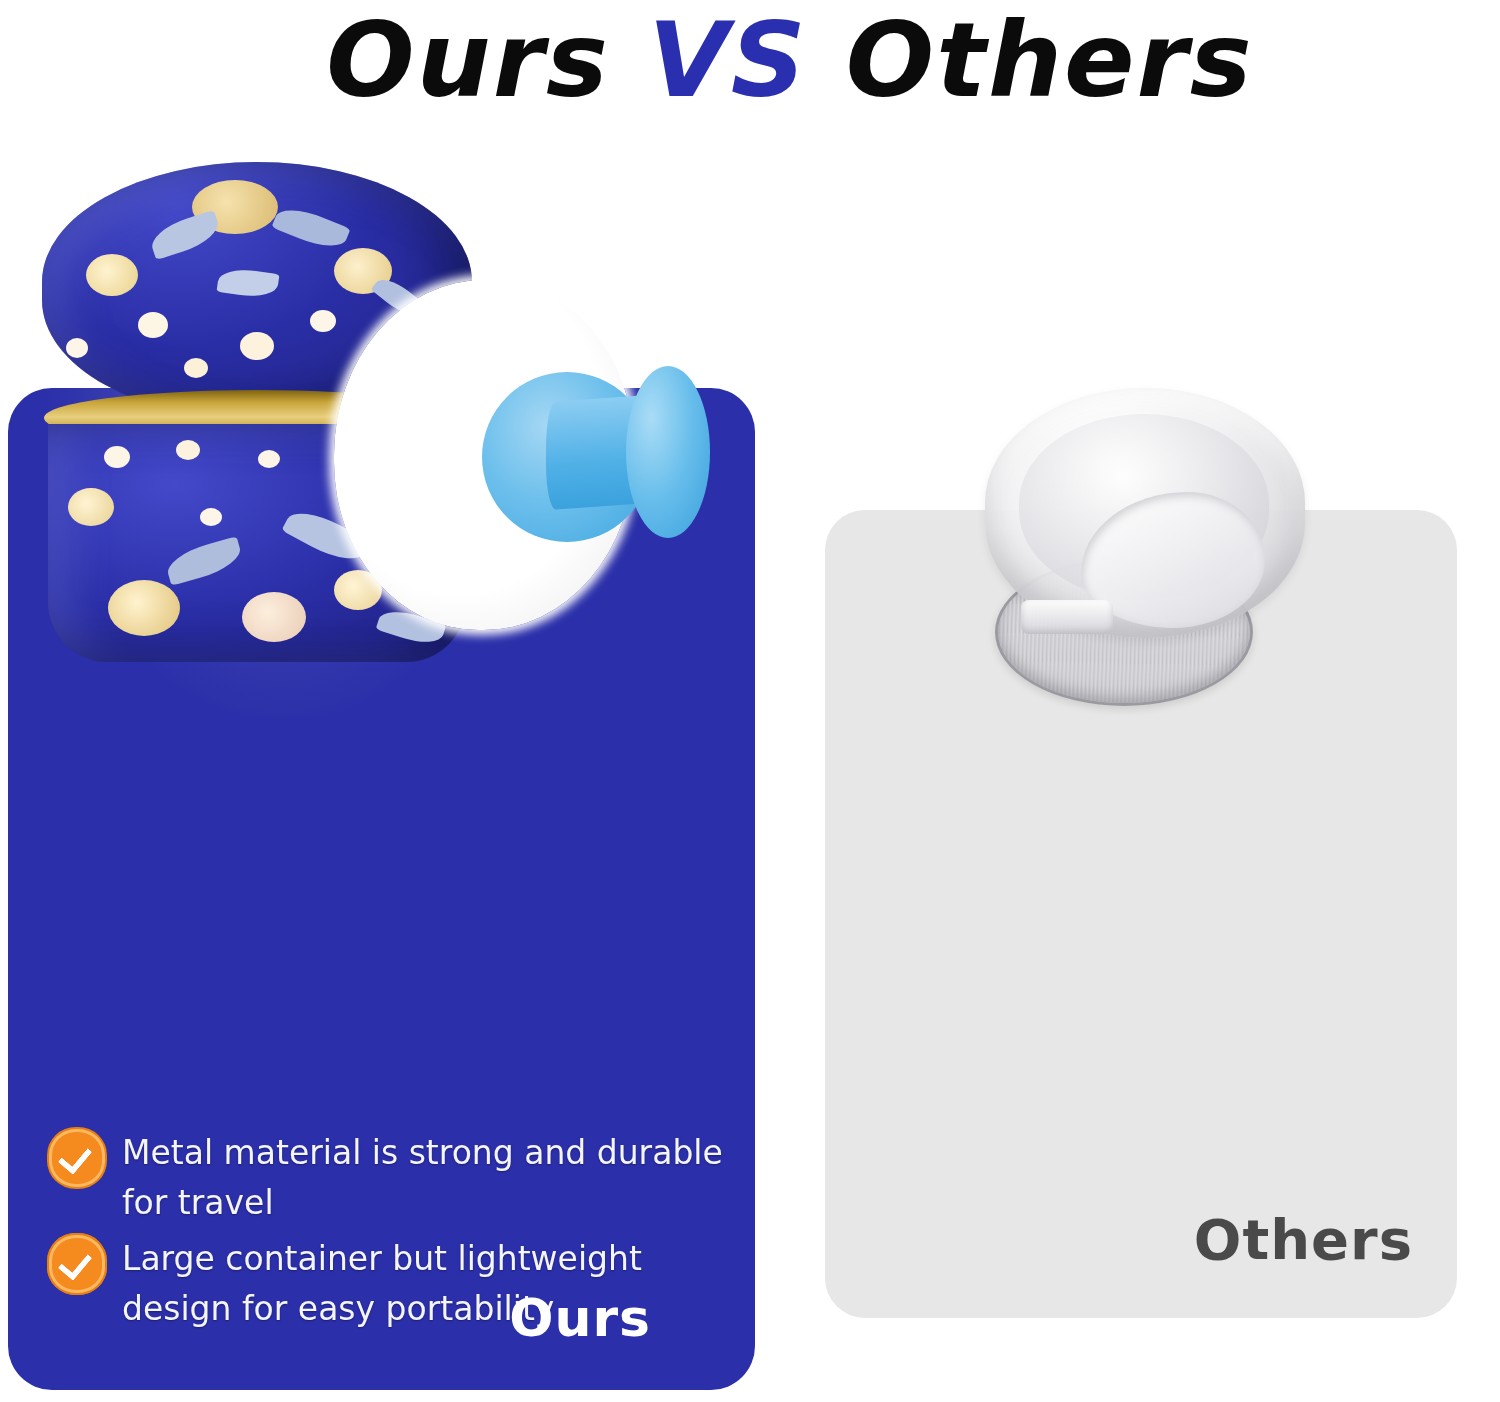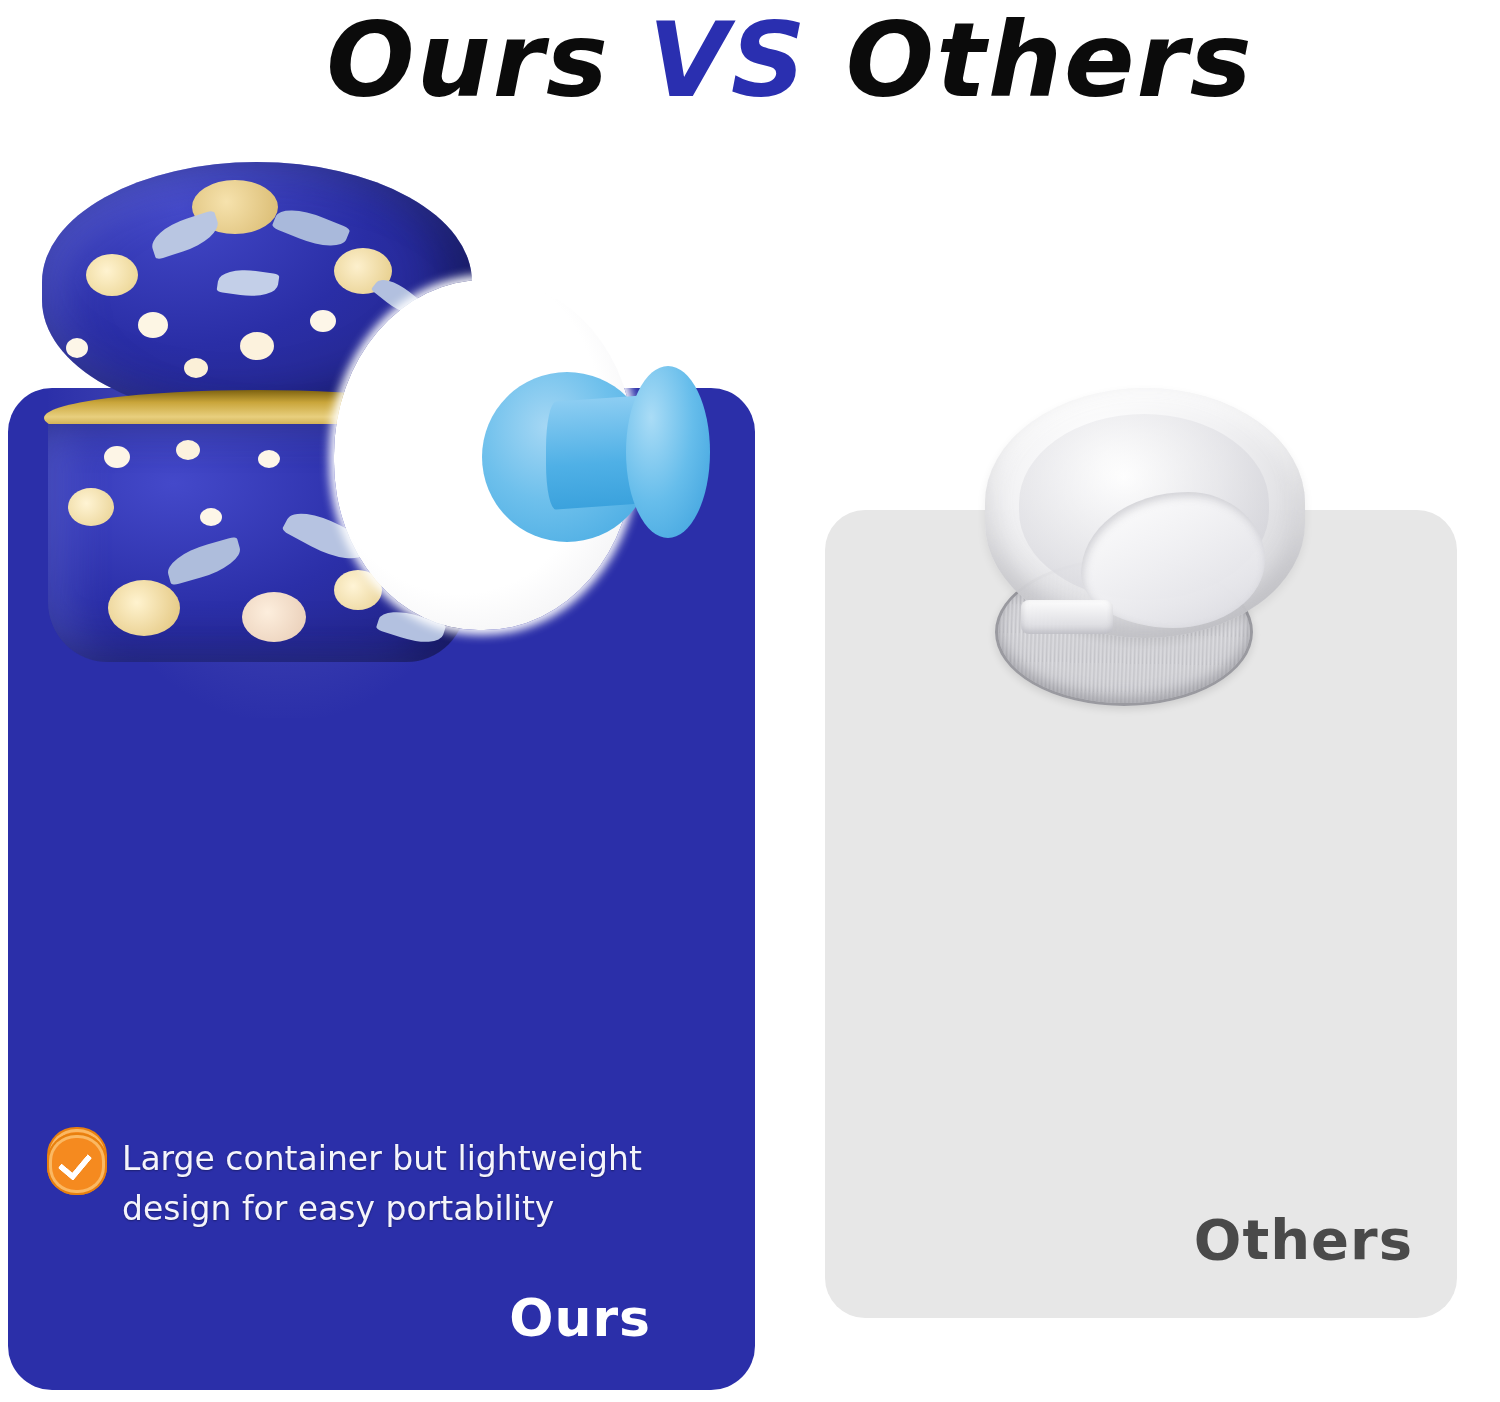--- a/index.html
+++ b/index.html
@@ -226,20 +226,21 @@
 </div>
 
 <div id="ours-panel">
 
   <ul id="ours-list" style="list-style:none">
     <li class="feat">
       <span class="badge-check">
           <span class="scallop"></span>
           <span class="tick"></span>
         </span>
+      <span>Metal material is strong and durable for travel</span>
     </li>
     <li class="feat">
       <span class="badge-check">
           <span class="scallop"></span>
           <span class="tick"></span>
         </span>
     </li>
     <li class="feat">
       <span class="badge-check">
           <span class="scallop"></span>

